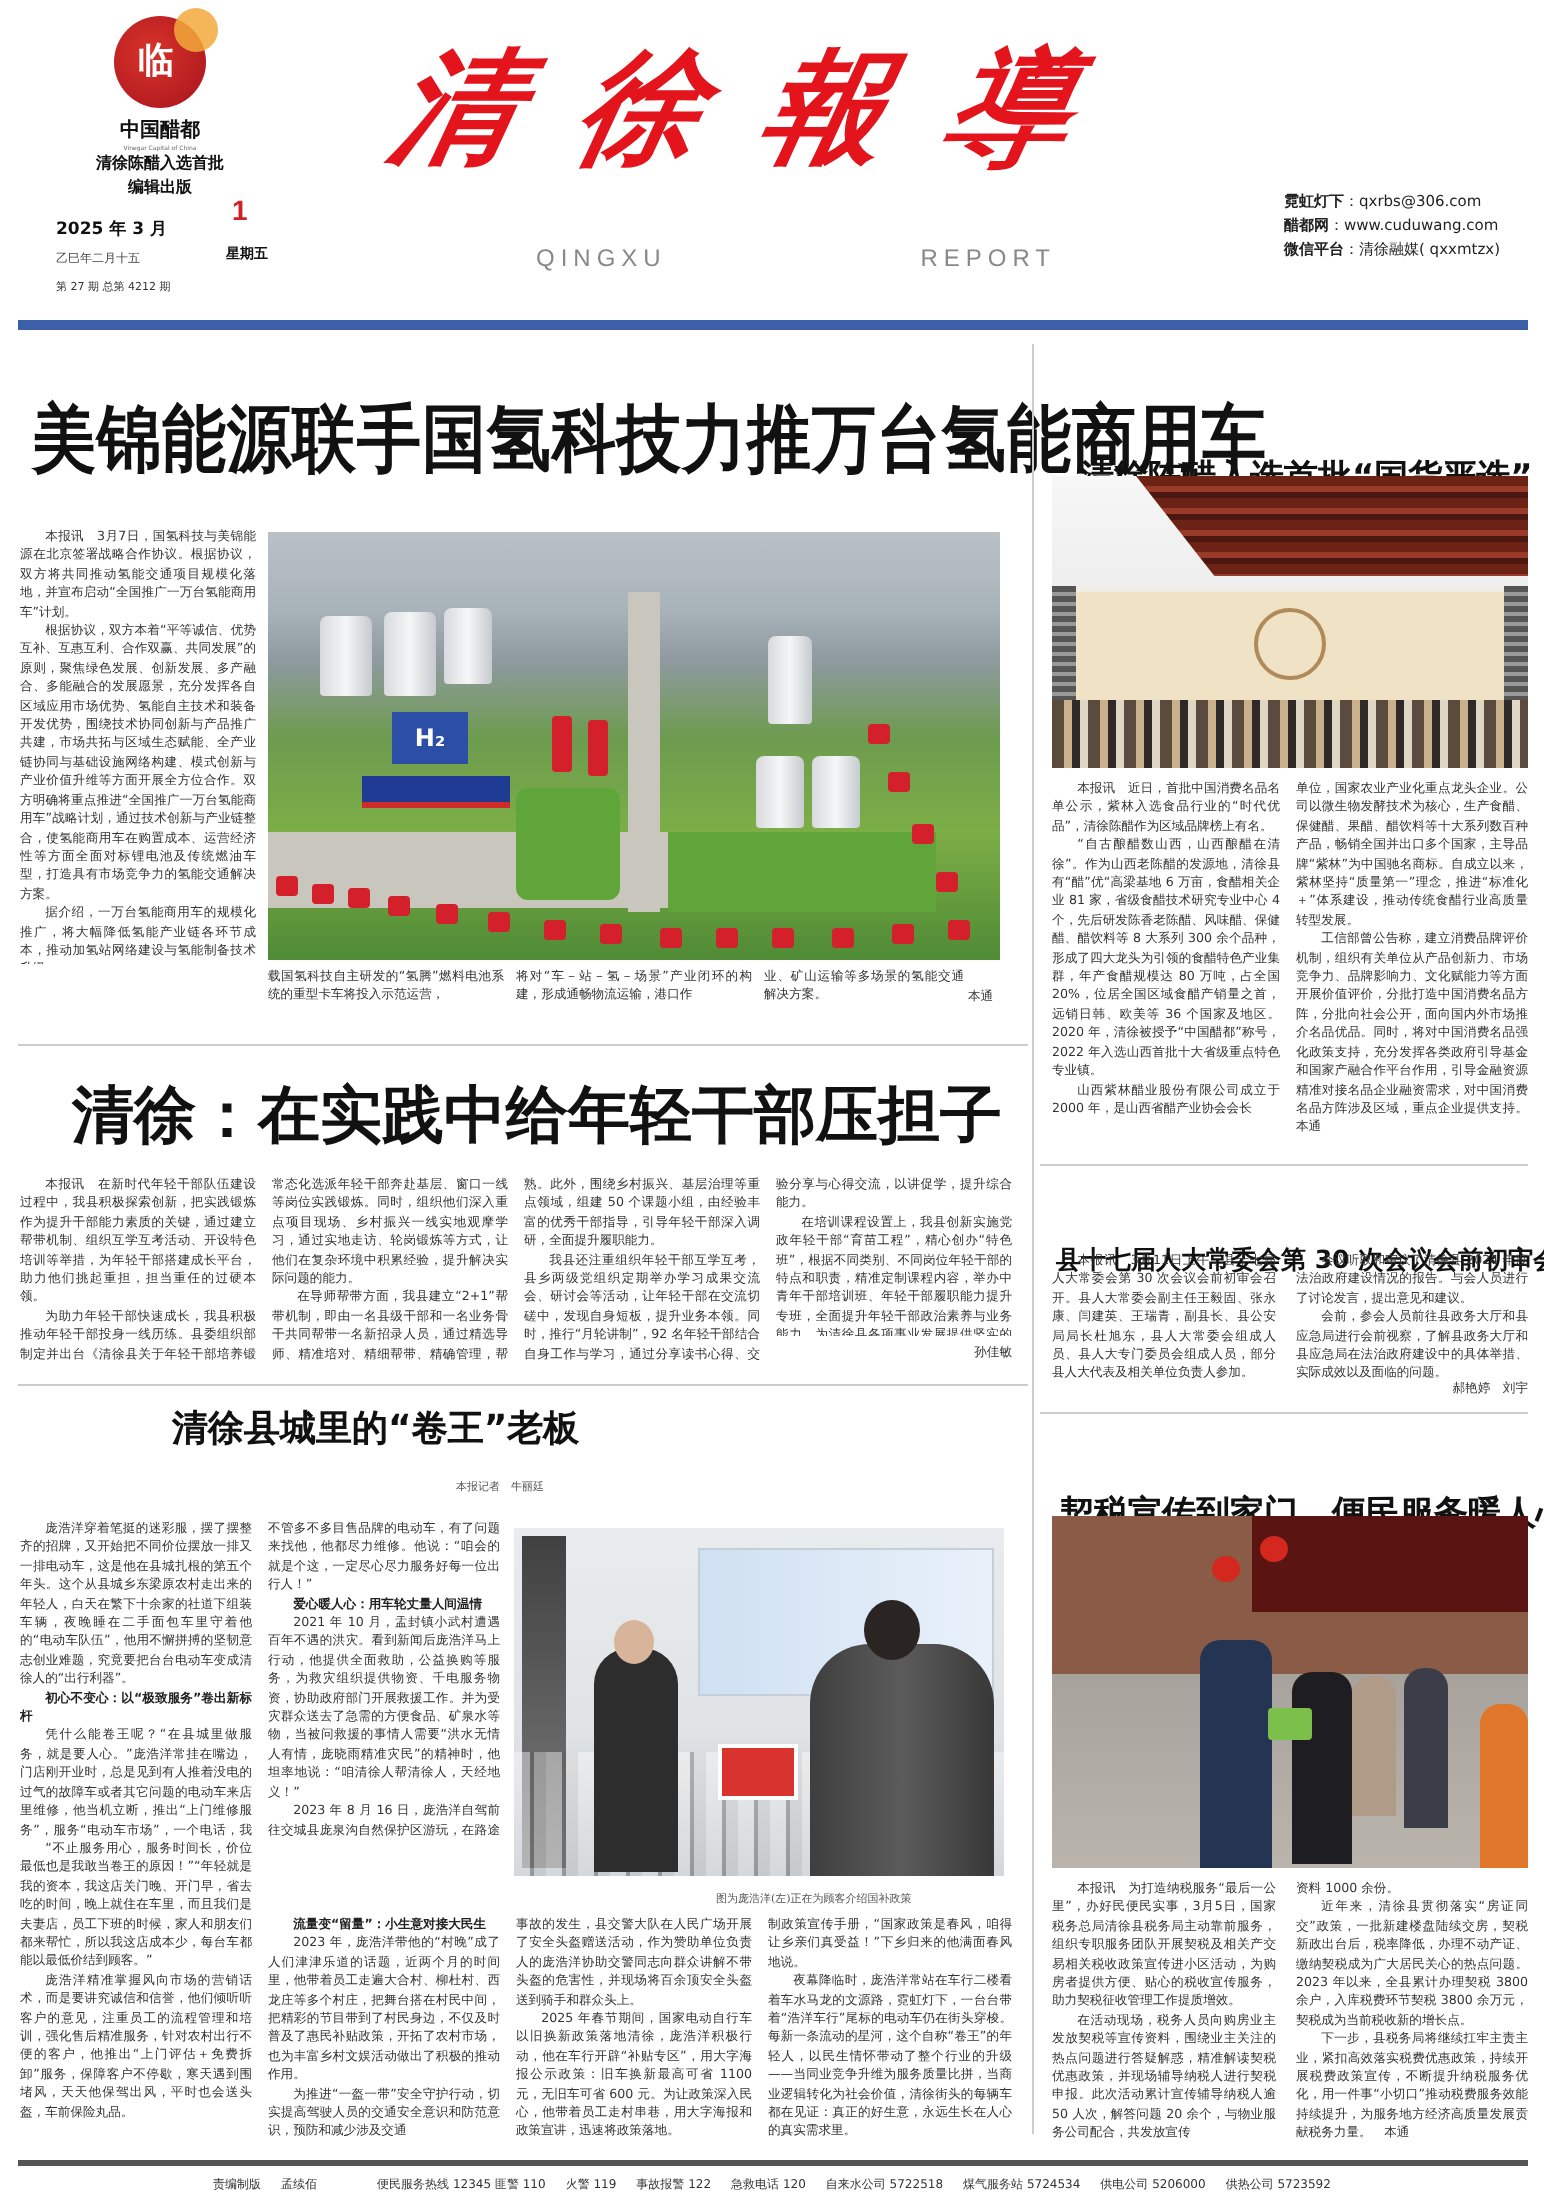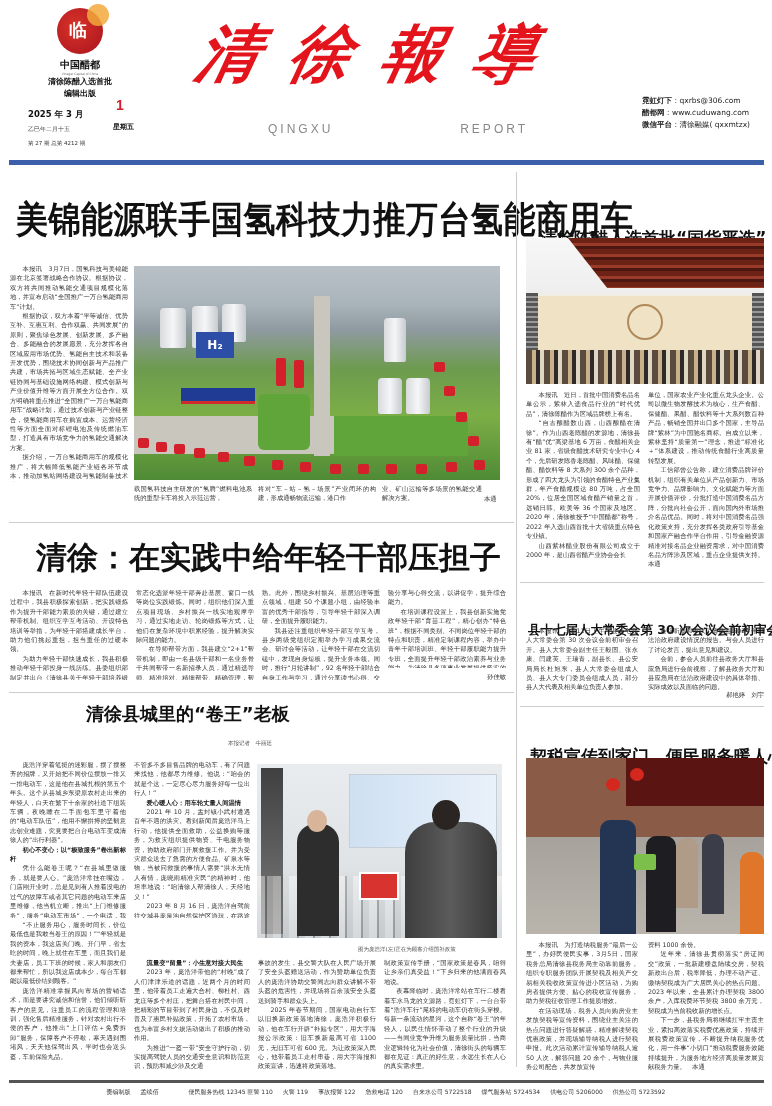--- a/index.html
+++ b/index.html
@@ -47,21 +47,21 @@
 
   
   .photo { position: absolute; overflow: hidden; }
   .caption { position: absolute; font-size: 5.5px; color: #555; white-space: nowrap; }
 
   
   .plant { left: 134px; top: 266px; width: 366px; height: 214px; background: linear-gradient(180deg, #b9c1c7 0%, #a9b4ba 18%, #8f9aa0 30%, #6d9b4f 48%, #7cae46 70%, #4f8a35 100%); }
   .plant .tank { position: absolute; background: linear-gradient(90deg,#d8dadd,#f5f6f7,#c7cbcf); border-radius: 4px 4px 2px 2px; }
   .plant .road { position: absolute; background: #c9c6bd; }
   .plant .truck { position: absolute; width: 11px; height: 10px; background: #d3202b; border-radius: 2px; }
-  .plant .h2 { position: absolute; left: 62px; top: 66px; width: 38px; height: 26px; background: #2d4ea6; color: #fff; font-weight: bold; font-size: 12px; text-align: center; line-height: 26px; }
+  .plant .h2 { position: absolute; left: 62px; top: 90px; width: 38px; height: 26px; background: #2d4ea6; color: #fff; font-weight: bold; font-size: 12px; text-align: center; line-height: 26px; }
   .plant .canopy { position: absolute; left: 47px; top: 122px; width: 74px; height: 16px; background: #1f3b93; border-bottom: 3px solid #d02a2a; }
   .plant .lawn { position: absolute; background: #5fa53a; }
 
   
   .vinegar { left: 526px; top: 238px; width: 238px; height: 146px; background: #f0ede6; }
   .vinegar .ceiling { position: absolute; left: 0; top: 0; width: 238px; height: 55px; background: linear-gradient(180deg,#f7f7f7 0%,#eeeeee 100%); }
   .vinegar .wood { position: absolute; left: 42px; top: 0; width: 196px; height: 50px; background: repeating-linear-gradient(180deg,#6d2216 0 5px,#9a3a28 5px 8px,#4b1710 8px 11px); clip-path: polygon(0 0,100% 0,100% 100%,20% 100%); }
   .vinegar .wall { position: absolute; left: 10px; top: 58px; width: 218px; height: 58px; background: #efe2c5; }
   .vinegar .emblem { position: absolute; left: 101px; top: 66px; width: 36px; height: 36px; border: 2px solid #b08a5a; border-radius: 50%; }
   .vinegar .shelf { position: absolute; left: 0; top: 112px; width: 238px; height: 34px; background: repeating-linear-gradient(90deg,#5b4a3e 0 6px,#c9b18c 6px 10px,#2f2a27 10px 14px,#e0d6c4 14px 18px); }

